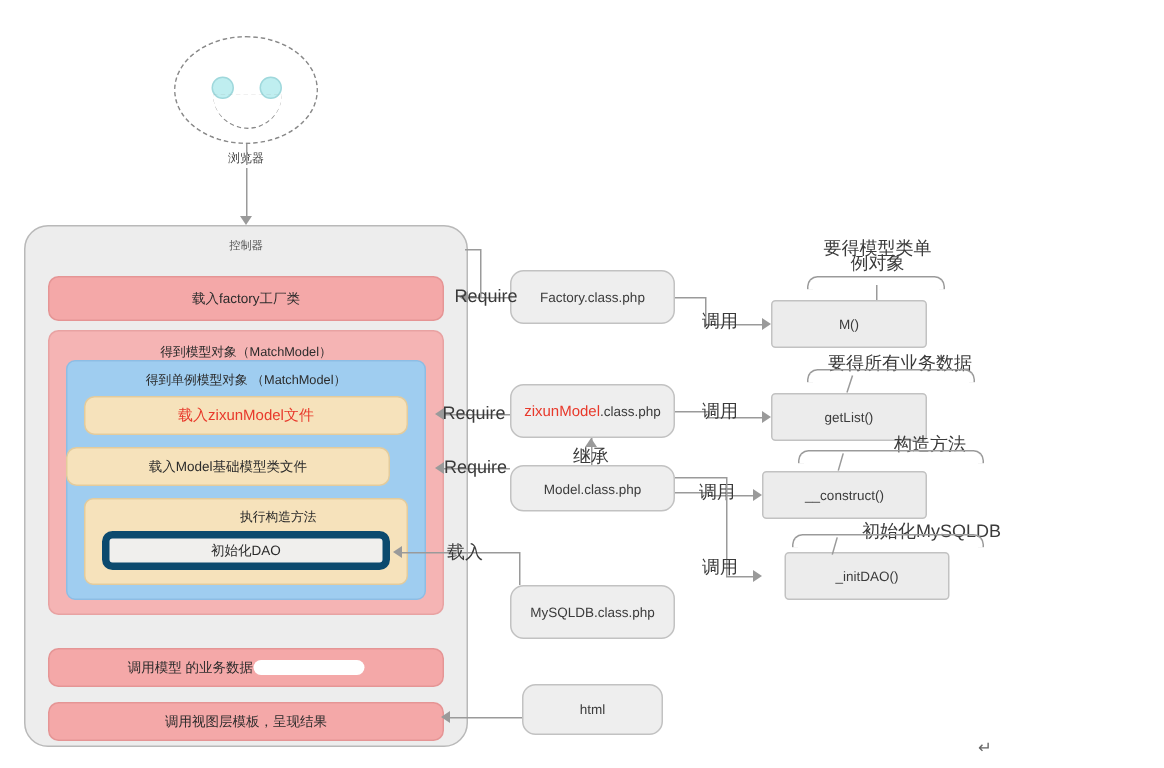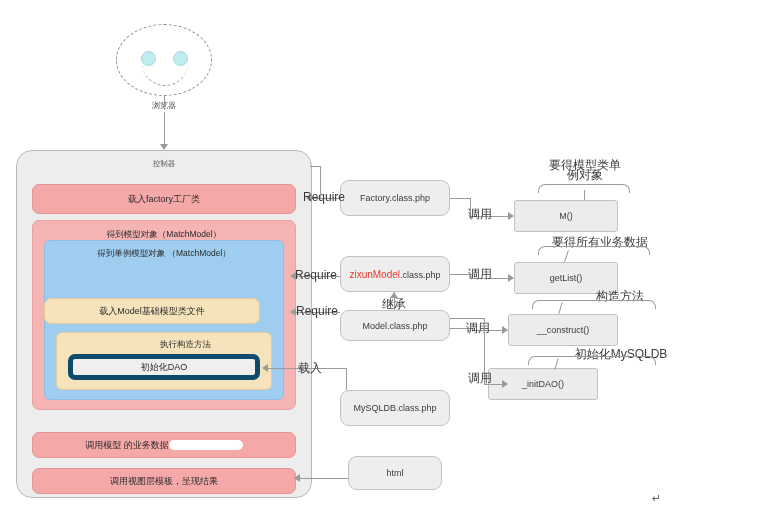--- a/index.html
+++ b/index.html
@@ -196,20 +196,25 @@
   </div>
 
   <div class="abs band-pink-lite" style="left:32px; top:220px; width:264px; height:190px; border-radius:7px;">
     <div class="abs stack-label" style="left:0; top:8px;">得到模型对象（MatchModel）</div>
   </div>
 
   <div class="abs band-blue" style="left:44px; top:240px; width:240px; height:160px; border-radius:6px;">
     <div class="abs stack-label" style="left:0; top:7px;">得到单例模型对象 （MatchModel）</div>
   </div>
 
+  <div class="abs band band-yellow" style="left:56px; top:264px; width:216px; height:26px;">
+    <span style="font-size:10px;">
+      <span class="red-text">载入</span><span class="red-text">zixunModel</span><span class="red-text">文件</span>
+    </span>
+  </div>
 
   <div class="abs band band-yellow" style="left:44px; top:298px; width:216px; height:26px;">
     <span>载入Model基础模型类文件</span>
   </div>
 
   <div class="abs band-yellow" style="left:56px; top:332px; width:216px; height:58px; border-radius:6px;">
     <div class="abs stack-label" style="left:16px; top:6px;padding-left:11px;">执行构造方法</div>
   </div>
   <div class="abs band band-grey" style="left:68px; top:354px; width:192px; height:26px;">
     <span>初始化DAO</span>
@@ -246,21 +251,21 @@
 
   <div class="abs node-sq" style="left:514px; top:200px; width:104px; height:32px;">
     <span>M()</span>
   </div>
   <div class="abs node-sq" style="left:514px; top:262px; width:104px; height:32px;">
     <span>getList()</span>
   </div>
   <div class="abs node-sq" style="left:508px; top:314px; width:110px; height:32px;">
     <span>__construct()</span>
   </div>
-  <div class="abs node-sq" style="left:488px; top:368px; width:110px; height:32px;">
+  <div class="abs node-sq" style="left:523px; top:368px; width:110px; height:32px;">
     <span>_initDAO()</span>
   </div>
 
   <div class="abs edge-label" style="left:530px; top:160px; width:110px; line-height:10px;">
     <span style="white-space:pre-line;">要得模型类单
 例对象</span>
   </div>
   <div class="abs brace" style="left:538px; top:184px; width:92px;"></div>
   <div class="abs vline" style="left:584px; top:190px; height:10px;"></div>
 

